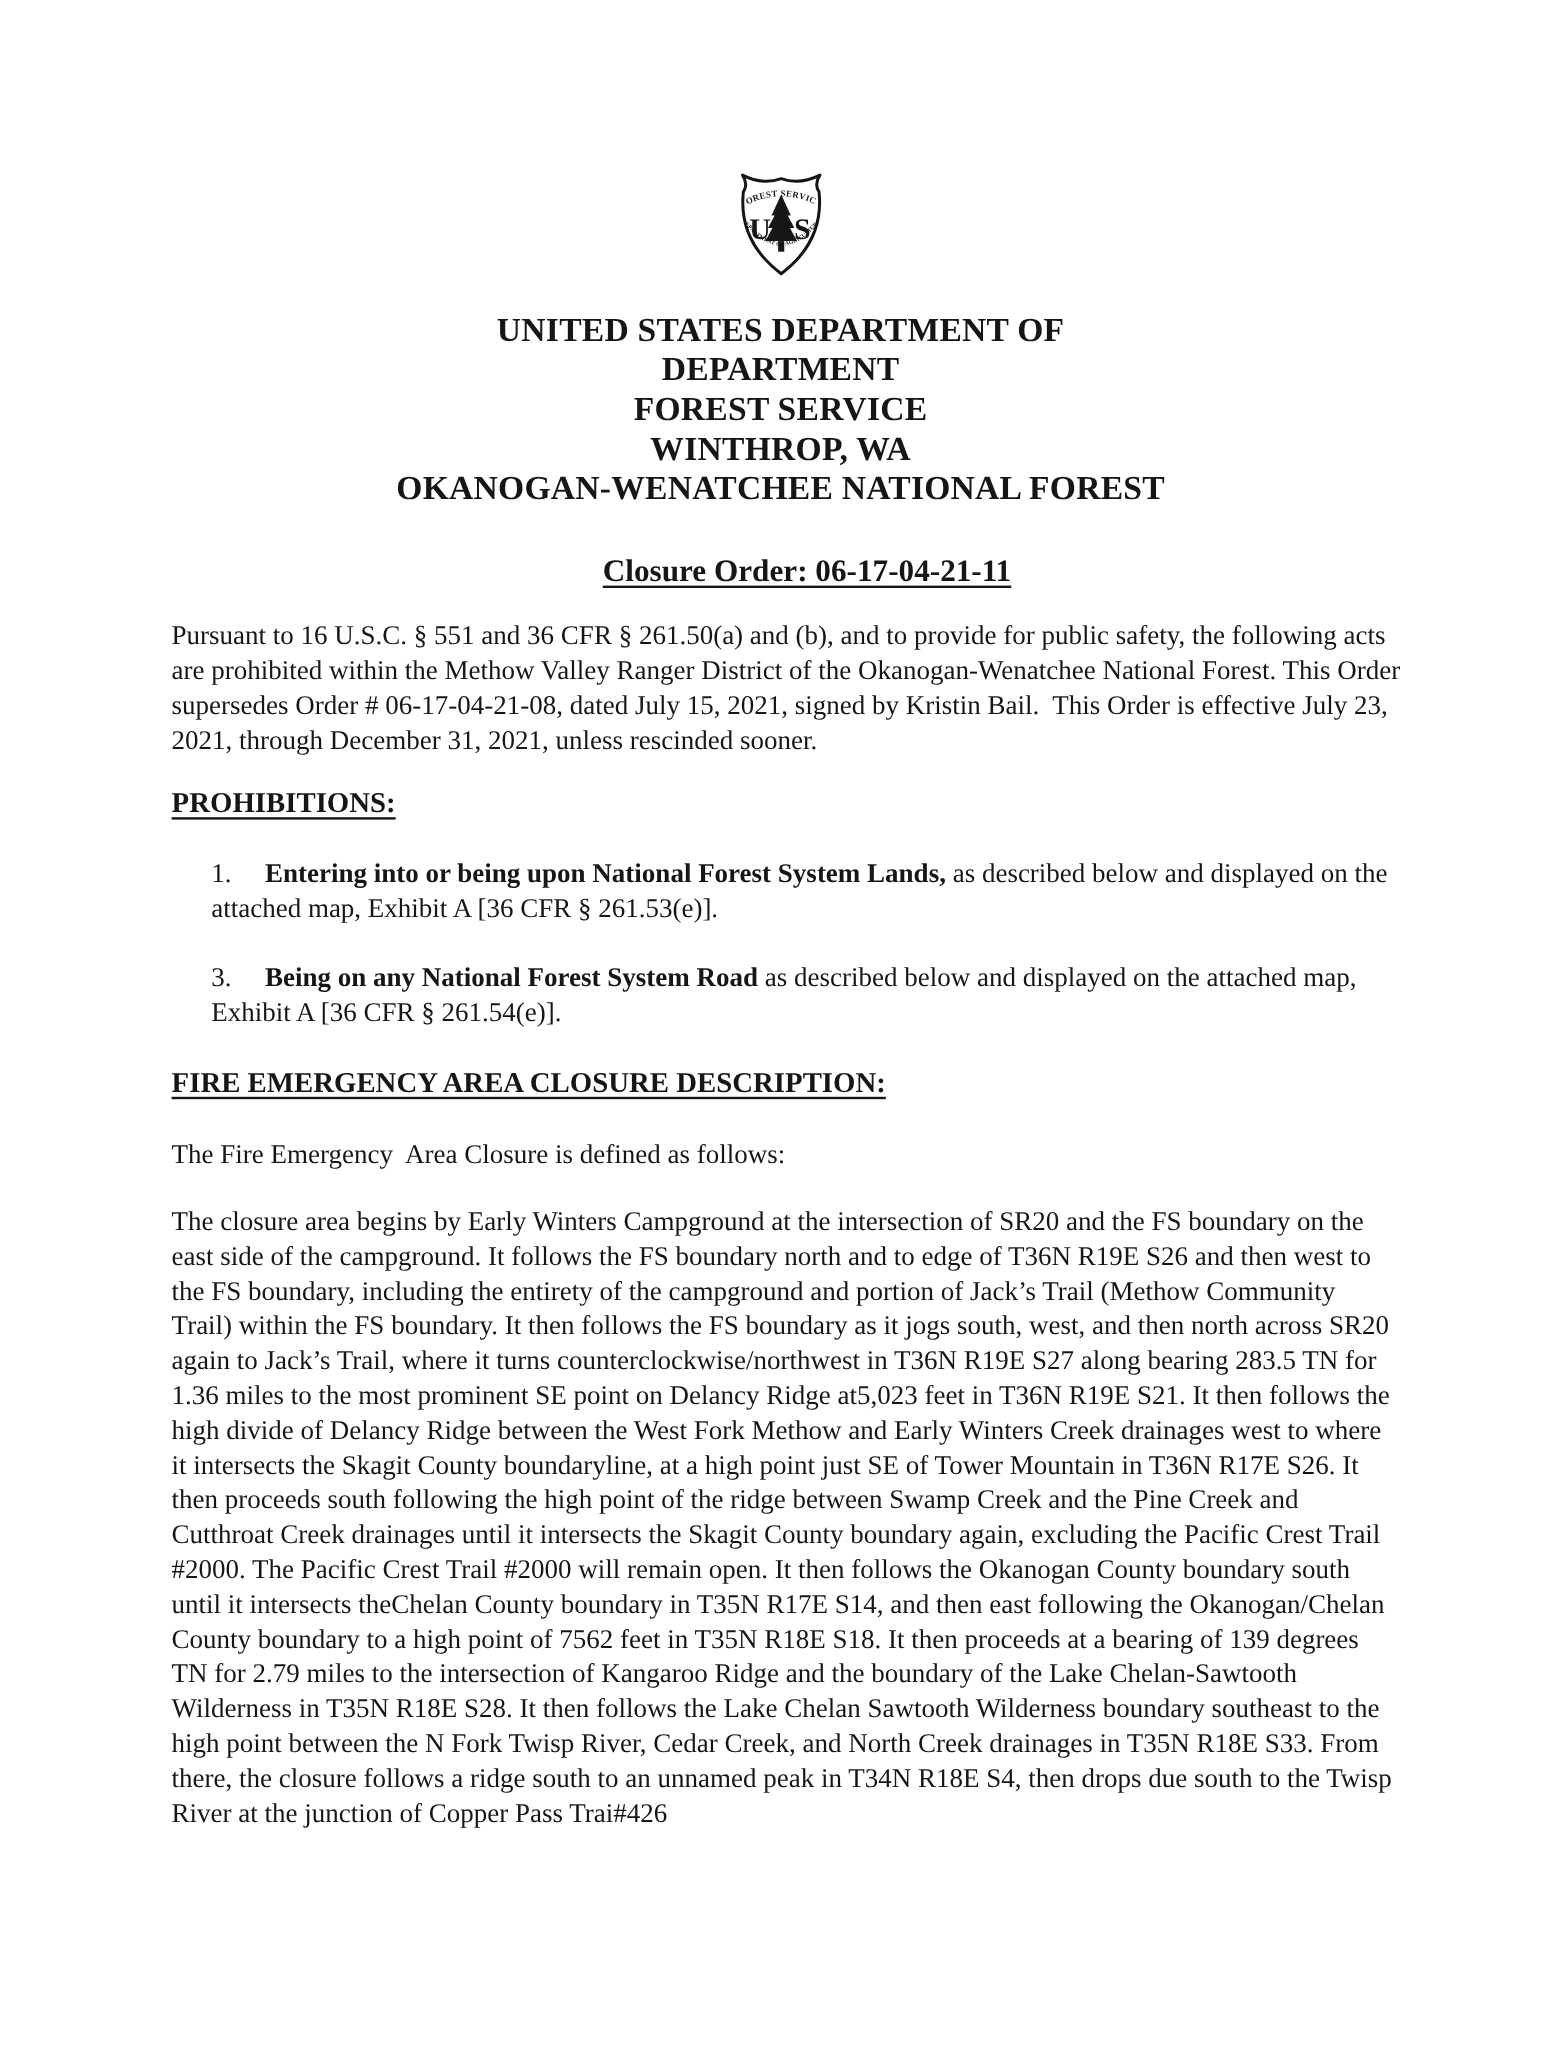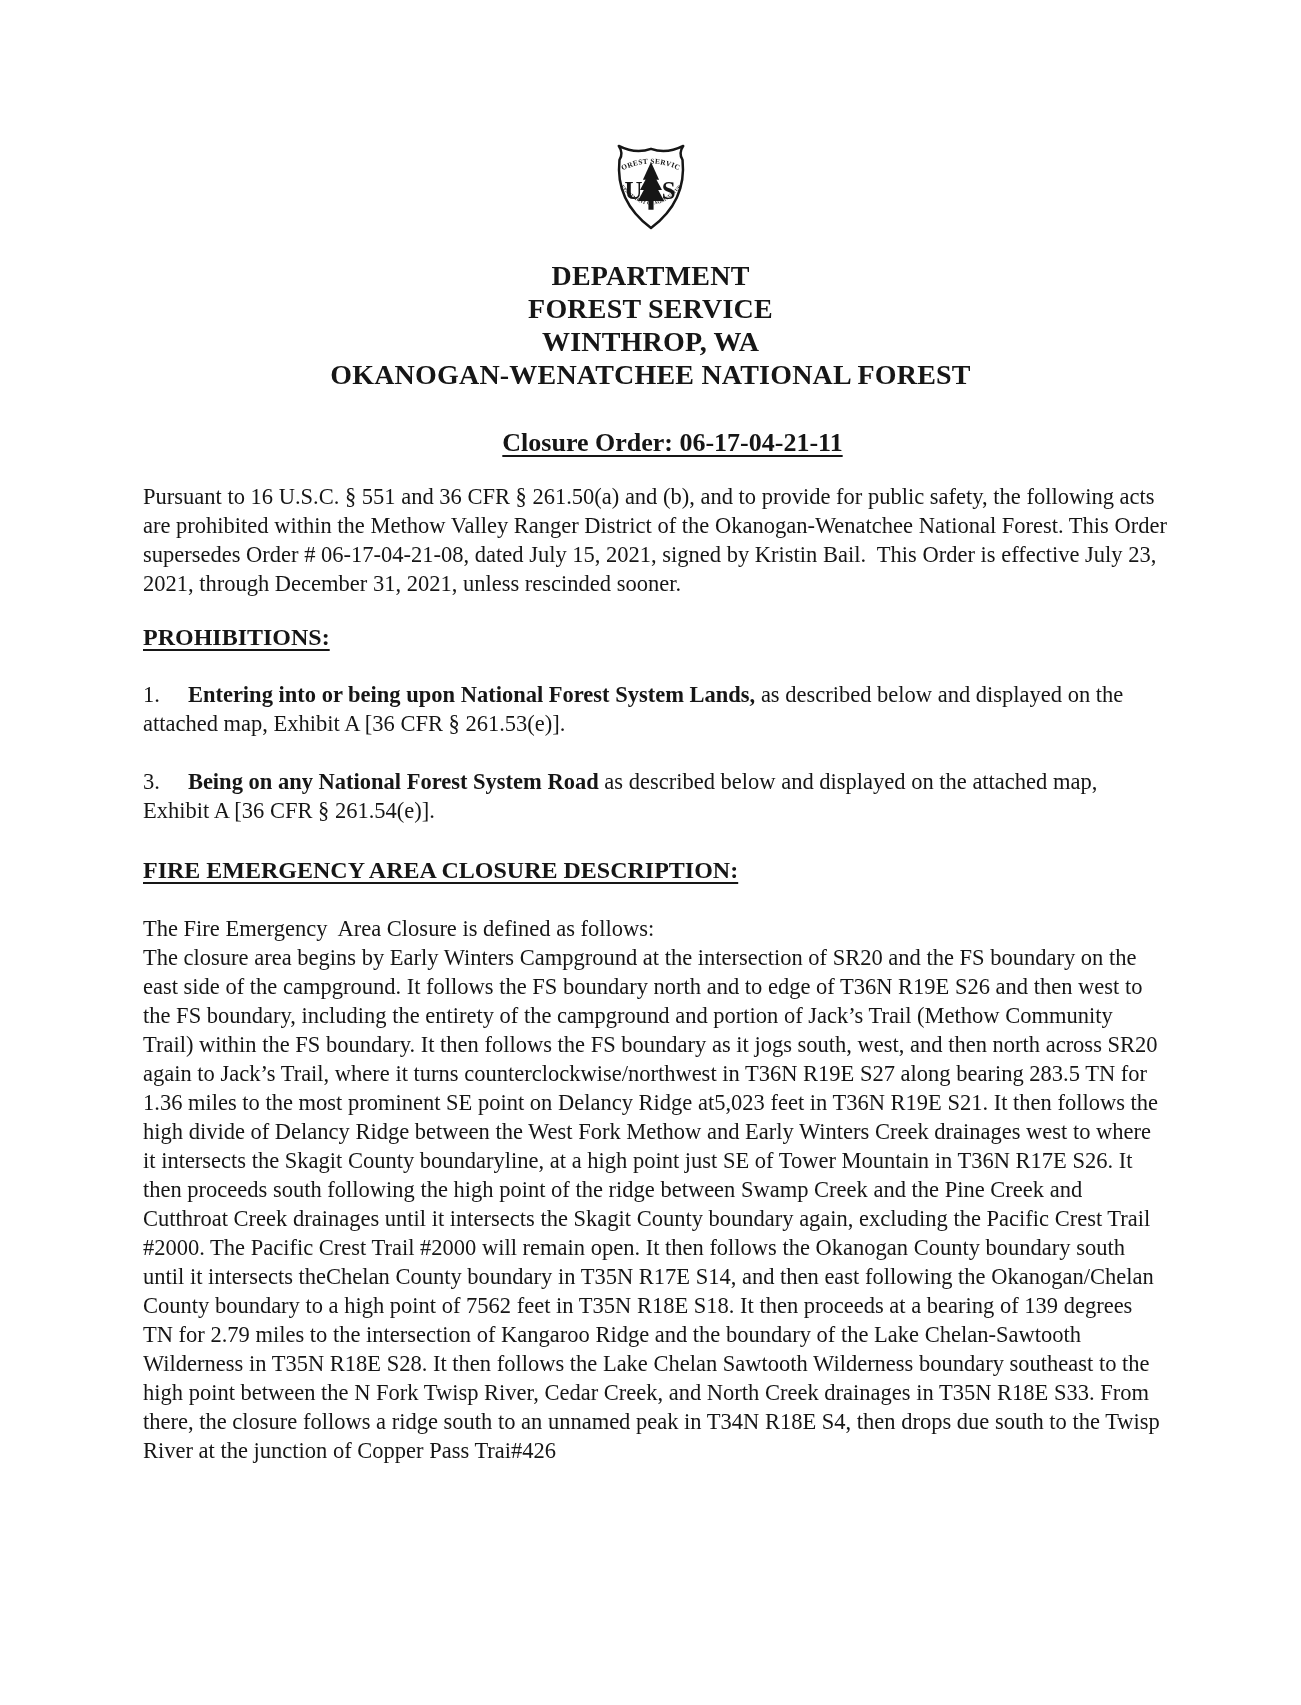--- a/index.html
+++ b/index.html
@@ -75,30 +75,31 @@
   .section-heading {
     font-weight: bold;
     font-size: 24px;
     line-height: 28px;
     text-decoration: underline;
     text-underline-offset: 4px;
     text-decoration-thickness: 2px;
   }
   .prohibitions-heading { margin-top: 25px; }
   .list-item {
+    margin-left: 33px;
     margin-top: 29px;
     font-size: 22.5px;
     line-height: 29px;
     white-space: pre-wrap;
   }
   .list-item .num { margin-right: 28px; }
   .list-item .lead { font-weight: bold; }
   .fire-heading { margin-top: 31px; }
   .fire-intro { margin-top: 30px; font-family: Liberation Serif, serif; }
-  .fire-body { }
+  .fire-body { margin-top: 27px; }
 </style>
 </head>
 <body>
 
 <div class="page">
 
   <svg class="logo" viewBox="0 0 120 124" aria-hidden="true">
     <defs>
       <path id="arcTop" d="M 20 40 Q 60 20 100 40"></path>
       <path id="arcBot" d="M 19 62 Q 60 110 101 62"></path>
@@ -114,20 +115,21 @@
       <polygon points="60,48 42,81 78,81"></polygon>
       <rect x="56.5" y="81" width="7" height="12"></rect>
     </g>
     <text class="big-letter" x="84" y="79" text-anchor="middle">S</text>
     <text class="arc-bot-text" text-anchor="middle">
       <textPath href="#arcBot" startOffset="50%">DEPARTMENT OF AGRICULTURE</textPath>
     </text>
   </svg>
 
   <div class="header-block">
+    <div>UNITED STATES DEPARTMENT OF</div>
     <div>DEPARTMENT</div>
     <div>FOREST SERVICE</div>
     <div>WINTHROP, WA</div>
     <div>OKANOGAN-WENATCHEE NATIONAL FOREST</div>
   </div>
 
 
   <div class="closure-order">Closure Order: 06-17-04-21-11</div>
 
   <div class="content">

